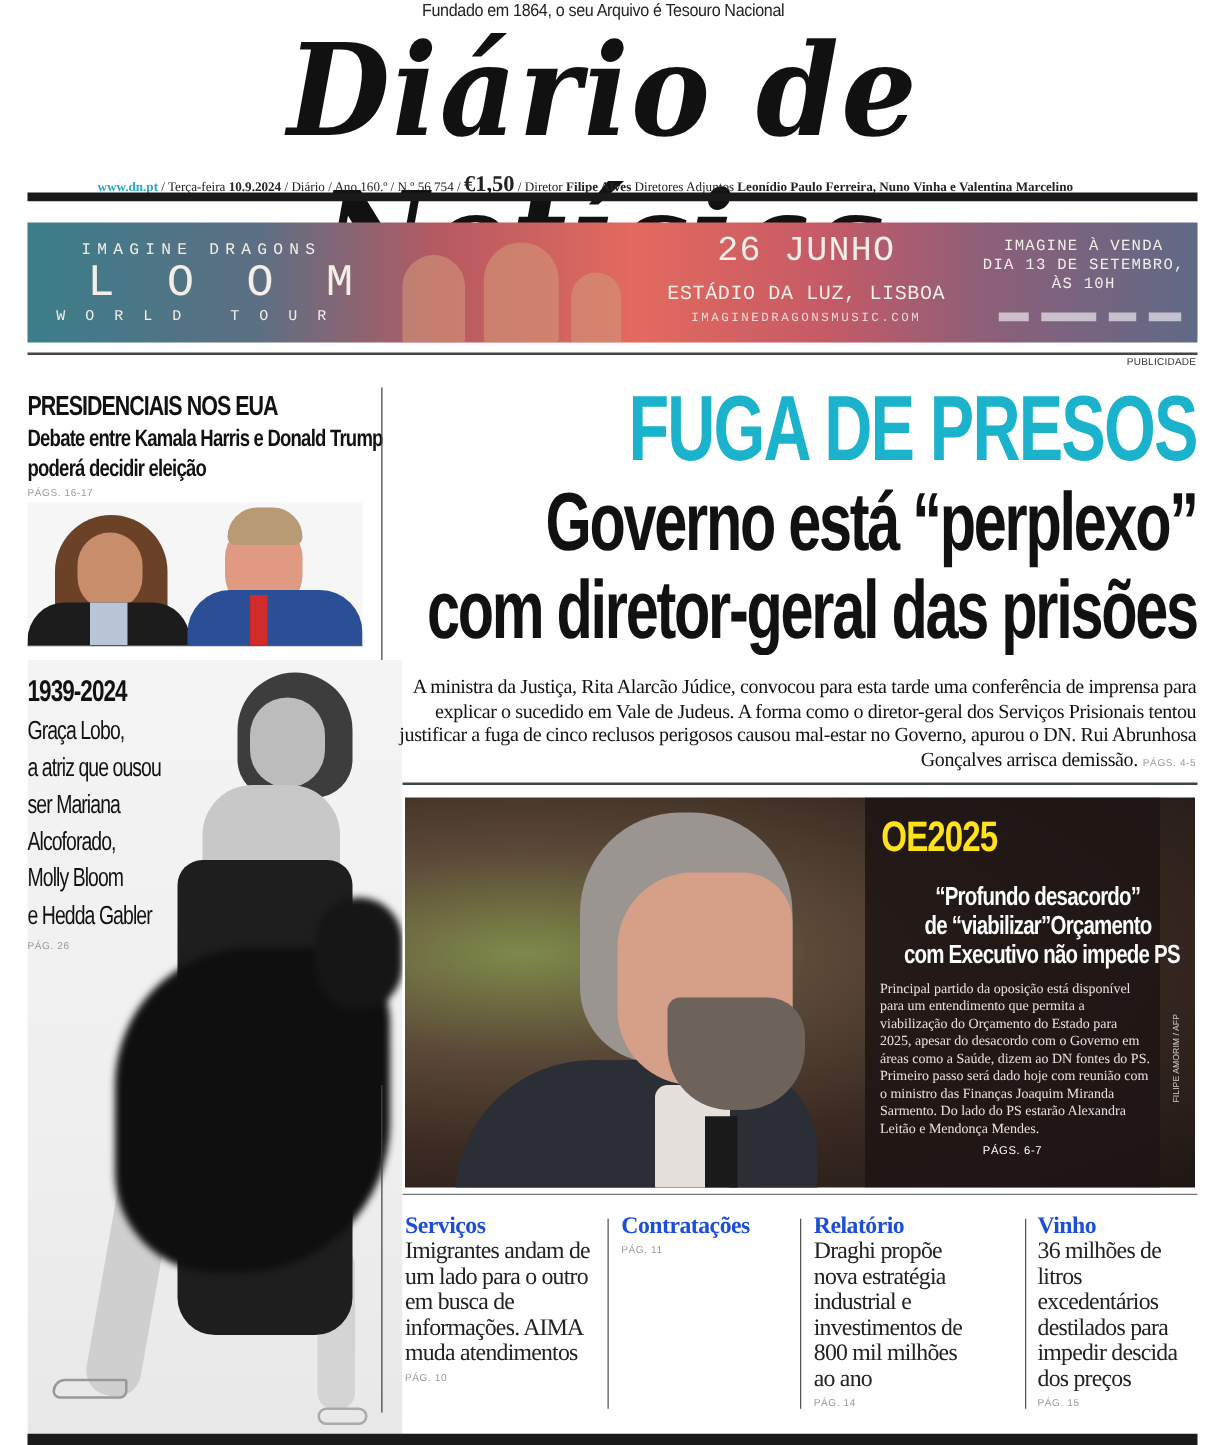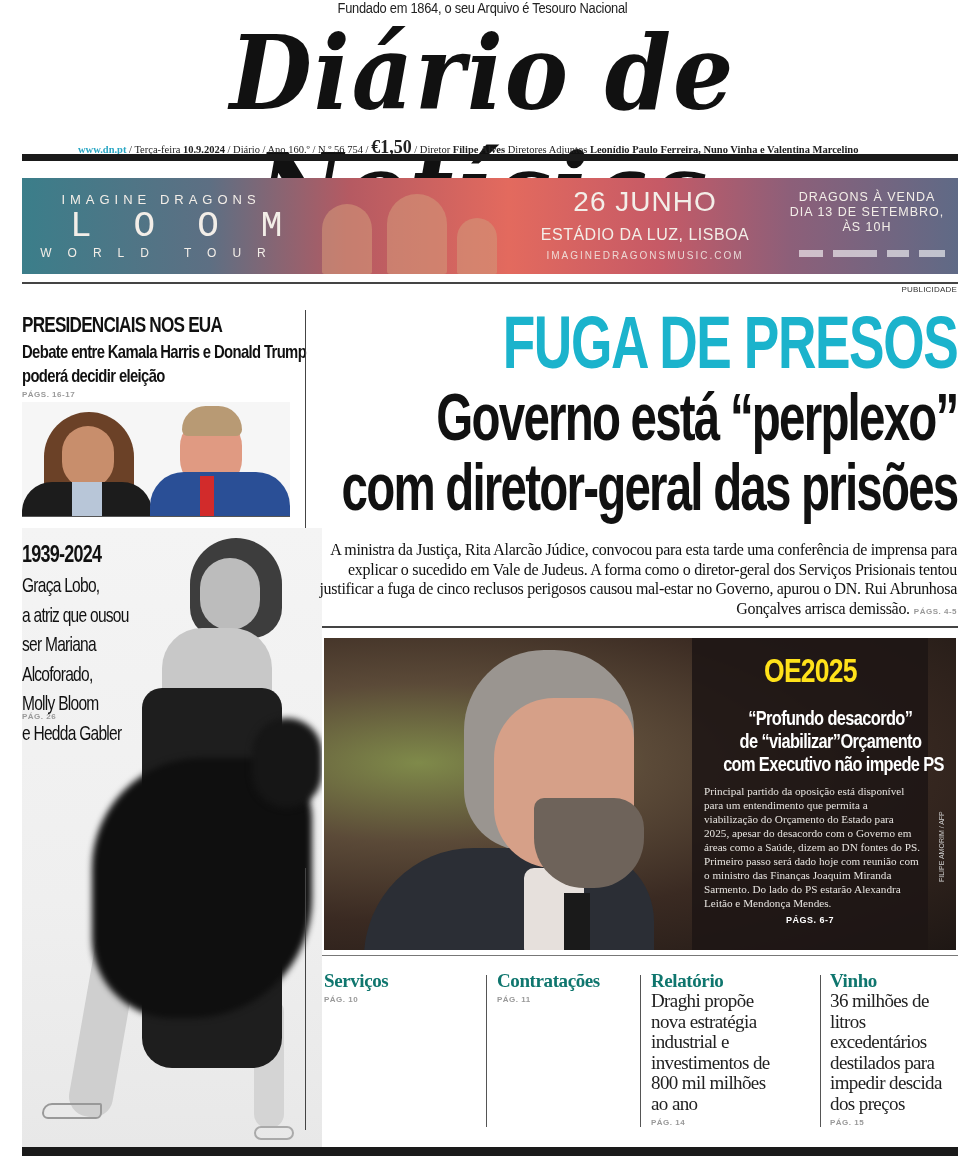--- a/index.html
+++ b/index.html
@@ -13,40 +13,40 @@
   .masthead { left: 0; width: 965px; top: 14px; height: 118px; text-align: center; font-family: "DejaVu Serif", serif; font-weight: 900; font-size: 102px; line-height: 118px; color: #111; letter-spacing: 2px; transform: scaleX(0.93); font-style: italic; }
   .infoline { left: 78px; top: 137px; width: 880px; font-family: "Liberation Serif", serif; font-size: 10.5px; color: #222; white-space: nowrap; }
   .infoline .web { color: #2ba7c4; font-weight: bold; }
   .infoline b { font-weight: bold; }
   .infoline .price { font-size: 18px; font-weight: bold; }
   .rule-top { left: 22px; top: 154px; width: 936px; height: 7px; background: #1a1a1a; }
 
   
   .ad { left: 22px; top: 178px; width: 936px; height: 96px; overflow: hidden;
         background: linear-gradient(90deg, #3b7e8a 0%, #5d6f83 20%, #b55a62 35%, #e36a5e 52%, #c65a66 68%, #8d5f79 82%, #5f6a86 100%); }
-  .ad .band { font-family: Liberation Sans, sans-serif; color: #f3eee8; text-align: center; }
+  .ad .band { font-family: Liberation Mono, monospace; color: #f3eee8; text-align: center; }
   .ad .idr { left: 8px; top: 14px; width: 262px; font-size: 13px; letter-spacing: 5px; }
   .ad .loom { left: 8px; top: 28px; width: 262px; font-size: 36px; letter-spacing: 42px; font-family: Liberation Mono, monospace; padding-left: 40px; }
   .ad .tour { left: 8px; top: 68px; width: 262px; font-size: 12px; letter-spacing: 16px; }
   .ad .people { left: 280px; top: 10px; width: 200px; height: 86px; }
   .ad .person { position: absolute; bottom: 0; border-radius: 40px 40px 4px 4px; background: rgba(210,150,120,0.6); }
   .ad .date { left: 488px; top: 8px; width: 270px; font-size: 28px; letter-spacing: 1px; }
   .ad .venue { left: 488px; top: 48px; width: 270px; font-size: 16px; letter-spacing: 0.5px; }
   .ad .url { left: 488px; top: 72px; width: 270px; font-size: 10px; letter-spacing: 2px; opacity: 0.85; }
   .ad .tickets { left: 760px; top: 12px; width: 170px; font-size: 12.5px; line-height: 15px; letter-spacing: 1px; }
   .ad .logos { left: 770px; top: 70px; width: 160px; height: 10px; display: flex; gap: 10px; align-items: center; justify-content: center; }
   .ad .logos span { display: block; height: 7px; background: rgba(255,255,255,0.6); }
   .rule-ad { left: 22px; top: 282px; width: 936px; height: 2px; background: #444; }
   .publicidade { right: 8px; top: 285px; font-family: "Liberation Sans", sans-serif; font-size: 8px; color: #333; letter-spacing: 0.2px; }
 
   
   .cond { font-family: "Liberation Sans", sans-serif; font-weight: bold; transform-origin: left top; }
   .usa-kicker { left: 22px; top: 312px; font-size: 22px; letter-spacing: -1px; transform: scaleX(0.78); white-space: nowrap; color: #111; }
   .usa-head { left: 22px; top: 340px; font-size: 19px; line-height: 24px; letter-spacing: -0.8px; transform: scaleX(0.78); white-space: nowrap; color: #111; }
-  .pg { font-family: "Liberation Sans", sans-serif; font-weight: bold; font-size: 8px; color: #999; letter-spacing: 0.5px; }
+  .pg { font-family: "Liberation Sans", sans-serif; font-weight: normal; font-size: 8px; color: #999; letter-spacing: 0.5px; }
   .usa-pg { left: 22px; top: 390px; }
   .usa-photo { left: 22px; top: 402px; width: 268px; height: 114px; background: #f6f6f6; overflow: hidden; }
   .usa-photo .fig { position: absolute; bottom: 0; }
   .kh-hair { left: 22px; top: 10px; width: 90px; height: 100px; background: #6b4127; border-radius: 45px 45px 10px 10px; }
   .kh-face { left: 40px; top: 24px; width: 52px; height: 62px; background: #c88e6c; border-radius: 26px; }
   .kh-body { left: 0; width: 130px; height: 34px; background: #1c1c1c; border-radius: 30px 30px 0 0; }
   .kh-shirt { left: 50px; width: 30px; height: 34px; background: #b8c6d8; }
   .dt-hair { left: 160px; top: 4px; width: 60px; height: 30px; background: #b89a74; border-radius: 30px 30px 8px 8px; }
   .dt-face { left: 158px; top: 16px; width: 62px; height: 70px; background: #e09a82; border-radius: 28px; }
   .dt-body { left: 128px; width: 140px; height: 44px; background: #2a4f96; border-radius: 34px 34px 0 0; }
@@ -66,51 +66,51 @@
   .lobo-dress { left: 120px; top: 160px; width: 140px; height: 380px; background: #1e1e1e; border-radius: 20px 20px 30px 30px; }
   .lobo-boa { left: 70px; top: 230px; width: 220px; height: 260px; background: #0f0f0f; border-radius: 110px 60px 120px 80px; filter: blur(3px); }
   .lobo-boa2 { left: 230px; top: 190px; width: 70px; height: 90px; background: #161616; border-radius: 40px; filter: blur(3px); }
   .lobo-leg1 { left: 60px; top: 400px; width: 44px; height: 190px; background: #cfcfcf; border-radius: 20px; transform: rotate(10deg); }
   .lobo-leg2 { left: 232px; top: 470px; width: 30px; height: 130px; background: #d4d4d4; border-radius: 14px; }
   .lobo-shoe1 { left: 20px; top: 575px; width: 60px; height: 16px; border: 2px solid #999; border-radius: 10px 2px 6px 6px; }
   .lobo-shoe2 { left: 232px; top: 598px; width: 40px; height: 14px; border: 2px solid #aaa; border-radius: 8px; }
 
   .lobo-years { left: 22px; top: 540px; font-size: 24px; letter-spacing: -1px; transform: scaleX(0.75); white-space: nowrap; color: #111; }
   .lobo-text { left: 22px; top: 570px; font-family: "Liberation Sans", sans-serif; font-size: 21px; line-height: 29.5px; letter-spacing: -1px; transform: scaleX(0.74); transform-origin: left top; color: #111; white-space: nowrap; }
-  .lobo-pg { left: 22px; top: 712px; }
+  .lobo-pg { left: 22px; top: 752px; }
 
   
   .main-kicker { right: 8px; top: 306px; font-size: 74px; line-height: 74px; color: #1bb3cc; letter-spacing: -2px; transform: scaleX(0.72); transform-origin: right top; white-space: nowrap; }
   .main-head { right: 8px; top: 382px; text-align: right; font-size: 66px; line-height: 70px; color: #111; letter-spacing: -2.5px; transform: scaleX(0.72); transform-origin: right top; white-space: nowrap; }
   .main-deck { right: 8px; top: 540px; width: 640px; text-align: right; font-family: "Liberation Serif", serif; font-size: 16px; line-height: 19.5px; color: #111; letter-spacing: -0.3px; }
   .main-deck .pg { font-size: 8px; margin-left: 4px; text-align: right; }
   .rule-main { left: 322px; top: 626px; width: 636px; height: 2px; background: #444; }
 
   
   .oe-photo { left: 324px; top: 638px; width: 632px; height: 312px; overflow: hidden;
               background: radial-gradient(ellipse at 15% 40%, #7f8a4a 0%, #5b4a38 30%, #3a2a22 60%, #1e1714 100%); }
   .oe-photo .shape { position: absolute; }
   .pn-hair { left: 140px; top: 12px; width: 170px; height: 200px; background: #9a9590; border-radius: 80px 80px 40px 60px; }
   .pn-face { left: 170px; top: 60px; width: 140px; height: 170px; background: #d6a088; border-radius: 60px 40px 40px 60px; }
   .pn-beard { left: 210px; top: 160px; width: 110px; height: 90px; background: #6e635a; border-radius: 10px 30px 50px 50px; }
   .pn-suit { left: 40px; top: 210px; width: 290px; height: 110px; background: #2b2e35; border-radius: 120px 80px 0 0; }
   .pn-shirt { left: 200px; top: 230px; width: 60px; height: 90px; background: #e6e0dc; border-radius: 10px; }
   .pn-tie { left: 240px; top: 255px; width: 26px; height: 70px; background: #1a1a1a; }
   .oe-box { left: 368px; top: 0; width: 236px; height: 312px; background: rgba(30,22,20,0.88); }
-  .oe-kicker { left: 368px; top: 14px; width: 236px; text-align: center; font-size: 34px; line-height: 36px; color: #ffe21a; letter-spacing: -1px; }
+  .oe-kicker { left: 368px; top: 14px; width: 236px; text-align: left; font-size: 34px; line-height: 36px; color: #ffe21a; letter-spacing: -1px; }
   .oe-kicker span, .oe-head span { display: inline-block; transform: scaleX(0.78); }
   .oe-head { left: 368px; top: 68px; width: 276px; text-align: center; font-size: 21px; line-height: 23px; color: #ffffff; letter-spacing: -0.8px; white-space: nowrap; }
   .oe-body { left: 380px; top: 146px; width: 216px; font-family: "Liberation Serif", serif; font-size: 11.2px; line-height: 14px; color: #e6e3df; text-align: left; }
   .oe-pg { left: 368px; top: 277px; width: 236px; text-align: center; color: #ffffff; font-size: 9px; }
   .oe-credit { left: 614px; top: 244px; font-family: "Liberation Sans", sans-serif; font-size: 7px; color: #cfcfcf; transform: rotate(-90deg); transform-origin: left top; white-space: nowrap; }
   .rule-oe { left: 322px; top: 955px; width: 636px; height: 1px; background: #777; }
 
   
   .brief { top: 970px; width: 150px; }
-  .brief .bk { font-family: "Liberation Serif", serif; font-weight: bold; font-size: 19px; line-height: 21px; color: #0f766e; letter-spacing: -0.4px; white-space: nowrap; }
+  .brief .bk { font-family: "Liberation Serif", serif; font-weight: bold; font-size: 19px; line-height: 21px; color: #1d4ed8; letter-spacing: -0.4px; white-space: nowrap; }
   .brief .bt { font-family: "Liberation Serif", serif; font-size: 19px; line-height: 20.5px; color: #222; letter-spacing: -0.6px; }
   .brief .pg { margin-top: 4px; display: block; }
   .brief-rule { top: 975px; height: 152px; width: 1px; background: #555; }
 
   .rule-bottom { left: 22px; top: 1147px; width: 936px; height: 9px; background: #1a1a1a; }
 </style>
 </head>
 <body>
 
 <div class="abs tagline">Fundado em 1864, o seu Arquivo é Tesouro Nacional</div>
@@ -126,21 +126,21 @@
   <div class="abs band tour">WORLD TOUR</div>
   <div class="abs people">
     <div class="person" style="left:20px;width:50px;height:70px;"></div>
     <div class="person" style="left:85px;width:60px;height:80px;"></div>
     <div class="person" style="left:155px;width:40px;height:56px;"></div>
   </div>
   <div class="abs band date">26 JUNHO</div>
   <div class="abs band venue">ESTÁDIO DA LUZ, LISBOA</div>
   <div class="abs band url">IMAGINEDRAGONSMUSIC.COM</div>
   <div class="abs band tickets">
-    <div>DRAGONS À VENDA</div>
+    <div>IMAGINE À VENDA</div>
     <div>DIA 13 DE SETEMBRO,</div>
     <div>ÀS 10H</div>
   </div>
   <div class="abs logos">
     <span style="width:24px"></span>
       <span style="width:44px"></span>
       <span style="width:22px"></span>
       <span style="width:26px"></span>
   </div>
 </div>
@@ -217,20 +217,21 @@
   <div class="shape oe-body">Principal partido da oposição está disponível para um entendimento que permita a viabilização do Orçamento do Estado para 2025, apesar do desacordo com o Governo em áreas como a Saúde, dizem ao DN fontes do PS. Primeiro passo será dado hoje com reunião com o ministro das Finanças Joaquim Miranda Sarmento. Do lado do PS estarão Alexandra Leitão e Mendonça Mendes.</div>
   <div class="shape pg oe-pg">PÁGS. 6-7</div>
   <div class="shape oe-credit">FILIPE AMORIM / AFP</div>
 </div>
 <div class="abs rule-oe"></div>
 
 <div class="abs col-rule b"></div>
 
 <div class="abs brief" style="left:324px;">
   <div class="bk">Serviços</div>
+  <div class="bt">Imigrantes andam de um lado para o outro em busca de informações. AIMA muda atendimentos</div>
   <span class="pg">PÁG. 10</span>
 </div>
 <div class="abs brief-rule" style="left:486px;"></div>
 <div class="abs brief" style="left:497px;width:140px;">
   <div class="bk">Contratações</div>
   <span class="pg">PÁG. 11</span>
 </div>
 <div class="abs brief-rule" style="left:640px;"></div>
 <div class="abs brief" style="left:651px;">
   <div class="bk">Relatório</div>

